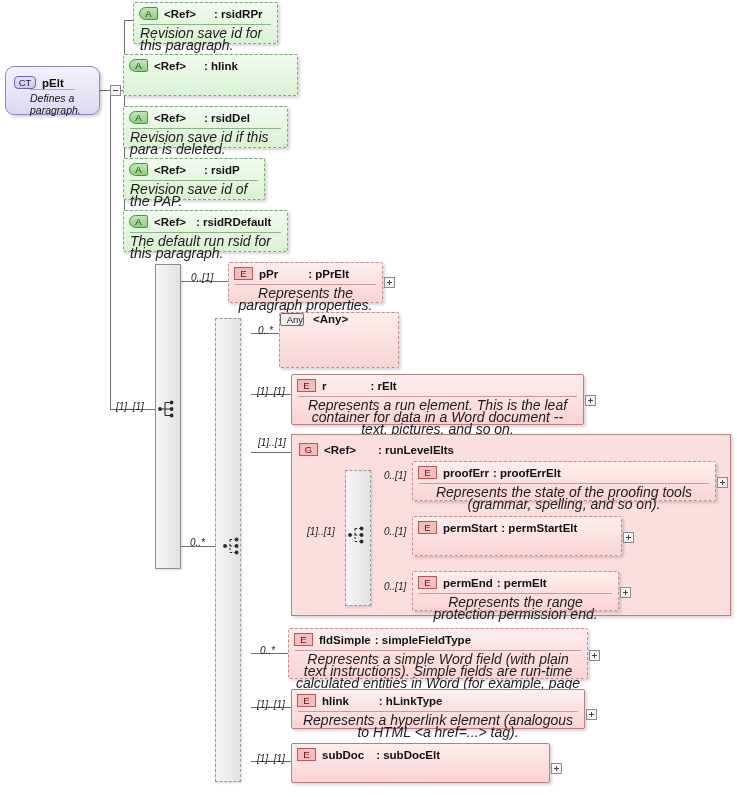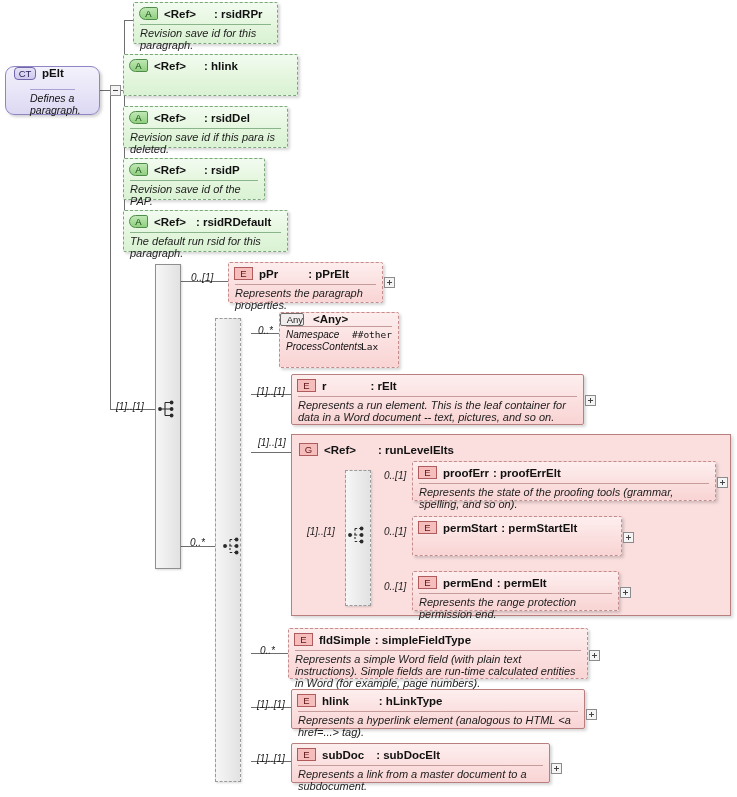--- a/index.html
+++ b/index.html
@@ -8,21 +8,21 @@
     font-family:"Liberation Sans","DejaVu Sans",sans-serif;
     font-size:11px;color:#111;
   }
   #canvas{position:absolute;left:0;top:0;width:737px;height:797px;}
   svg#wires{position:absolute;left:0;top:0;width:737px;height:797px;pointer-events:none;}
 
   
   .node{position:absolute;box-sizing:border-box;}
   .node .hdr{display:flex;align-items:center;height:21px;padding:0 6px 0 5px;white-space:nowrap;}
   .node .body{border-top:1px solid #9b9b9b;margin:0 6px;padding:2px 0 3px 0;
-              font-style:italic;font-size:11px;line-height:12px;color:#1c1c1c;}
+              font-style:italic;font-size:14px;line-height:12px;color:#1c1c1c;}
   .tag{display:inline-block;width:19px;height:13px;line-height:12px;text-align:center;
        font-size:9.5px;font-style:normal;font-weight:normal;margin-right:6px;
        border:1px solid #6b6b6b;box-sizing:border-box;}
   .nm{font-weight:bold;font-size:11.5px;letter-spacing:0;}
   .ty{font-weight:bold;font-size:11.5px;}
   .gap{display:inline-block;}
 
   
   .attr{background:linear-gradient(to bottom,#f2fbf0 0%,#e4f6de 55%,#d9f2d2 100%);
         border:1px dashed #7ca77c;border-radius:2px;
@@ -30,37 +30,37 @@
   .attr .tag{background:linear-gradient(to bottom,#bfe8b4,#8fd07f);border-color:#4f8b4a;
              border-radius:7px 2px 2px 7px;color:#123d0f;}
   .attr .body{border-top-color:#8ab58a;}
 
   
   .elem{background:linear-gradient(to bottom,#fdeeee 0%,#fbdede 60%,#f9d4d4 100%);
         box-shadow:2px 2px 3px rgba(0,0,0,.16);border-radius:2px;}
   .elem.opt{border:1px dashed #c48c8c;}
   .elem.req{border:1px solid #b97f7f;}
   .elem .tag{background:#f6bdbd;border-color:#b05b5b;color:#5c1414;}
-  .elem .body{border-top-color:#c59b9b;}
+  .elem .body{border-top-color:#c59b9b;text-align:center;}
 
   
   .anyb{background:linear-gradient(to bottom,#fdeeee 0%,#fbdede 60%,#f9d4d4 100%);
         border:1px dashed #c48c8c;border-radius:2px;box-shadow:2px 2px 3px rgba(0,0,0,.16);}
   .anyb .tag{background:#f2eded;border-color:#6b6b6b;color:#222;border-radius:2px;width:24px;text-align:right;}
   .anyrows{border-top:1px solid #c59b9b;margin:0 6px;padding:2px 0 3px 0;}
   .anyrow{display:flex;font-size:10px;line-height:12px;}
   .anyrow .k{font-style:italic;width:75px;}
   .anyrow .v{font-family:"DejaVu Sans Mono","Liberation Mono",monospace;font-size:9.5px;}
 
   
   .ctnode{position:absolute;box-sizing:border-box;
         background:linear-gradient(to bottom,#f3f1fb 0%,#e6e3f7 60%,#dcd8f2 100%);
         border:1px solid #8e86c4;border-radius:9px;
         box-shadow:2px 2px 3px rgba(0,0,0,.18);}
-  .ctnode .hdr{display:flex;align-items:flex-start;height:22px;padding:0 8px;}
+  .ctnode .hdr{display:flex;align-items:flex-end;height:22px;padding:0 8px;}
   .ctnode .tag{background:linear-gradient(to bottom,#e5e2f6,#cfc9ec);border-color:#6f66ab;
                border-radius:4px;color:#241c54;width:22px;}
   .ctnode .body{border-top:1px solid #a9a2d2;margin:0 24px;padding:2px 0 3px 0;
                 font-style:italic;font-size:10.5px;line-height:12px;}
 
   
   .grp{position:absolute;box-sizing:border-box;background:#fbdfdf;
        border:1px solid #b97f7f;box-shadow:2px 2px 3px rgba(0,0,0,.16);}
   .grp>.hdr{display:flex;align-items:center;height:21px;padding:4px 6px 0 7px;}
   .grp .tag{background:#f6bdbd;border-color:#b05b5b;color:#5c1414;}
@@ -223,30 +223,20 @@
       <circle cx="14.6" cy="17.5" r="1.9"></circle>
     </g>
   </svg>
 
   <div class="card" style="left:258px;top:325px;">0..*</div>
   <div class="anyb" style="position:absolute;left:279px;top:312px;width:120px;height:56px;box-sizing:border-box;">
     <div class="hdr">
       <span class="tag">Any</span>
       <span class="nm">&lt;Any&gt;</span>
     </div>
-    <div class="anyrows">
-      <div class="anyrow">
-        <span class="k">Namespace</span>
-        <span class="v">##other</span>
-      </div>
-      <div class="anyrow">
-        <span class="k">ProcessContents</span>
-        <span class="v">Lax</span>
-      </div>
-    </div>
   </div>
 
   <div class="card" style="left:257px;top:386px;">[1]..[1]</div>
   <div class="node elem req" style="left:291px;top:374px;width:293px;height:51px;">
     <div class="hdr">
       <span class="tag">E</span>
       <span class="nm">r</span>
       <span class="gap" style="width:44px"></span>
       <span class="ty">: rElt</span>
     </div>
@@ -338,17 +328,16 @@
   <div class="plus" style="left:586px;top:709px;"></div>
 
   <div class="card" style="left:257px;top:753px;">[1]..[1]</div>
   <div class="node elem req" style="left:291px;top:743px;width:259px;height:40px;">
     <div class="hdr">
       <span class="tag">E</span>
       <span class="nm">subDoc</span>
       <span class="gap" style="width:12px"></span>
       <span class="ty">: subDocElt</span>
     </div>
-    <div class="body">Represents a link from a master document to a subdocument.</div>
   </div>
   <div class="plus" style="left:551px;top:763px;"></div>
 
 </div>
 
 </body></html>

